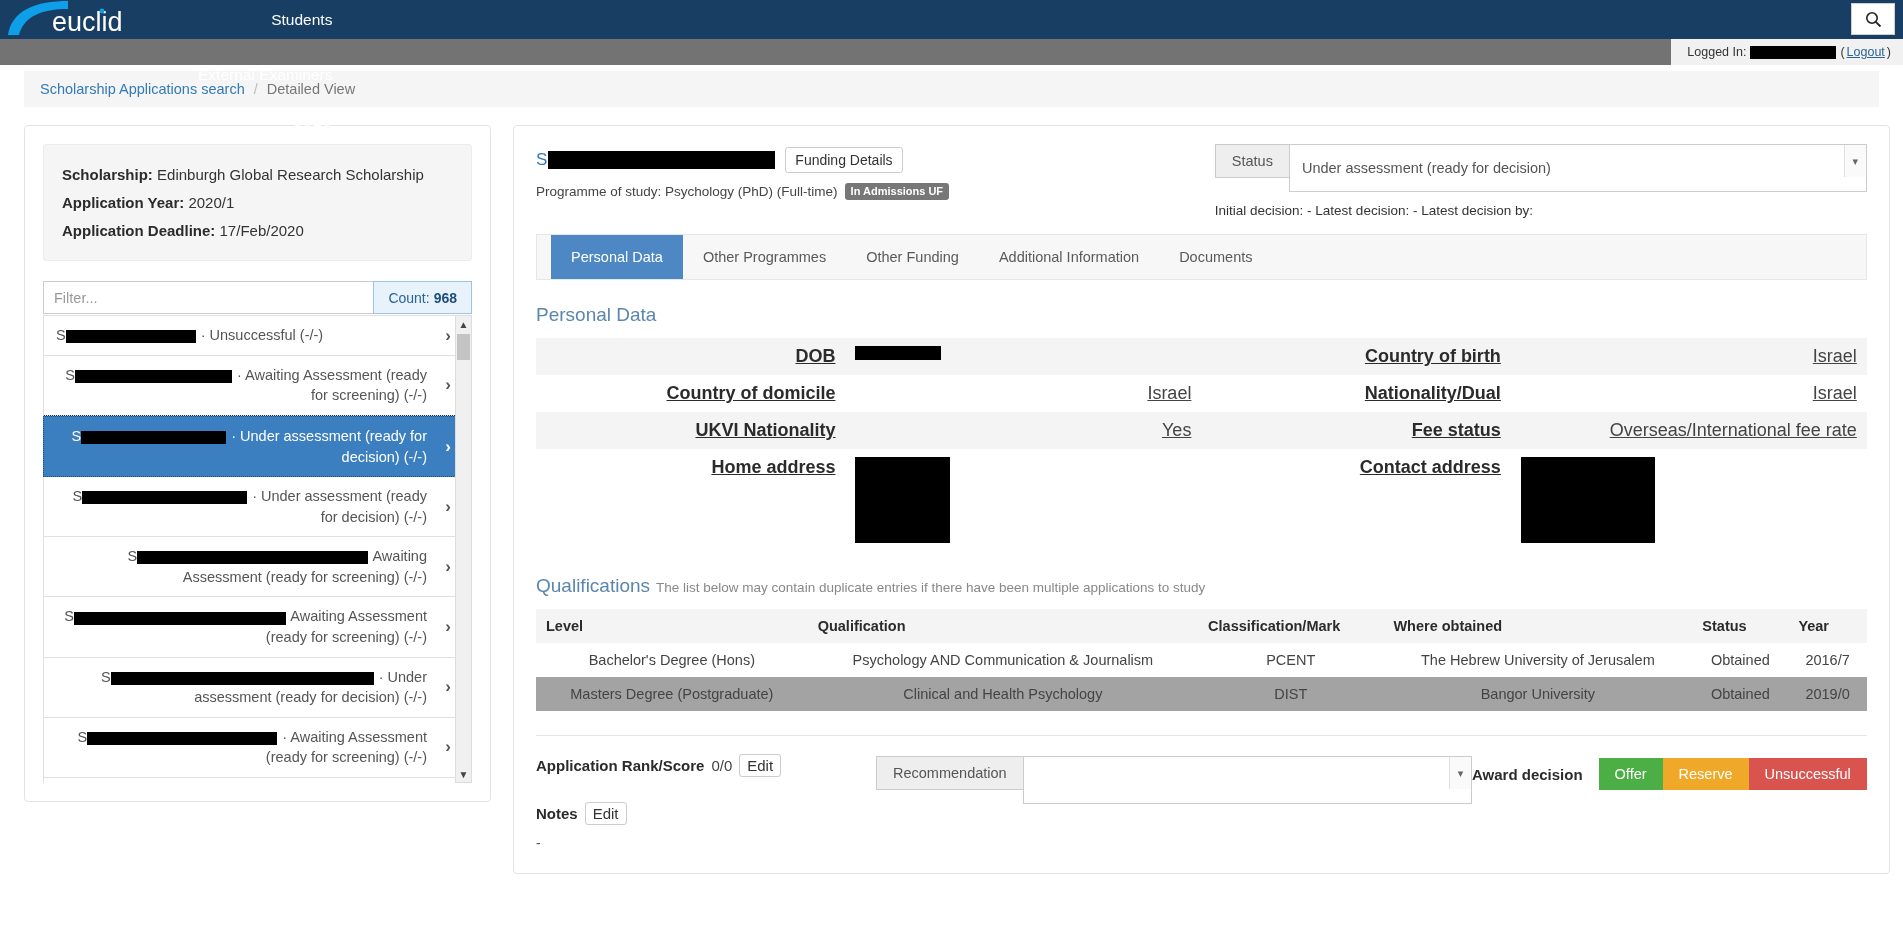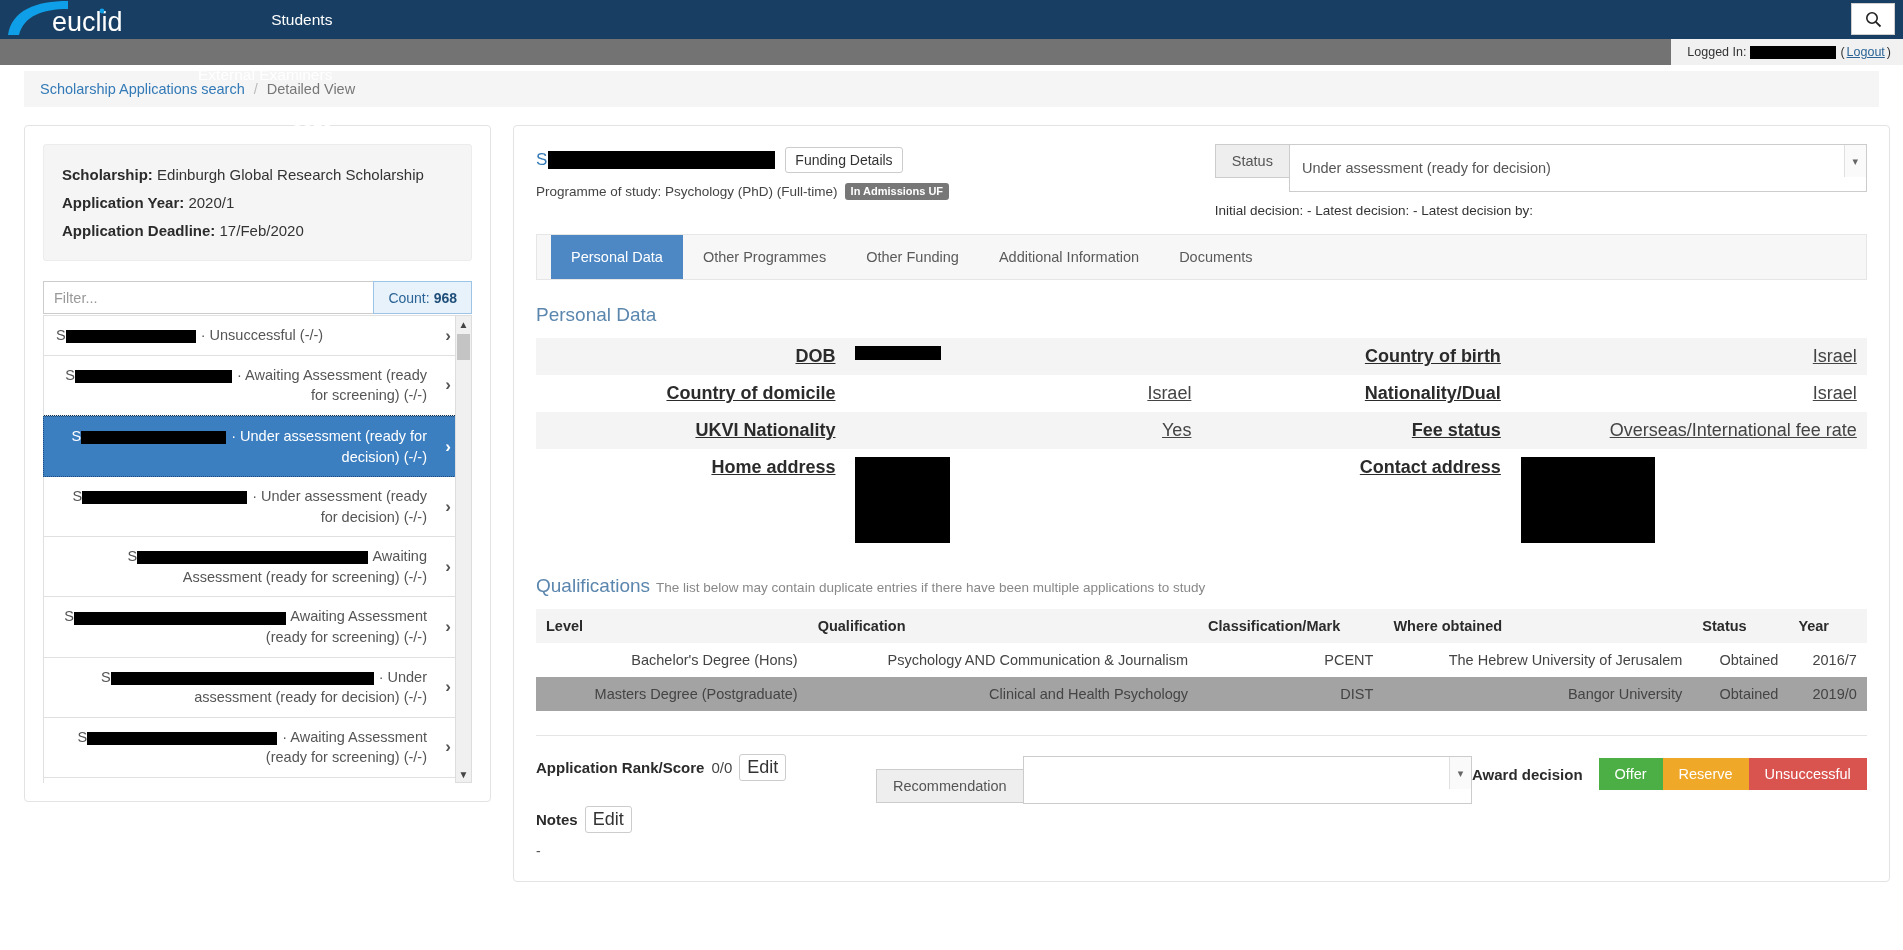--- a/index.html
+++ b/index.html
@@ -354,56 +354,56 @@
     font-size: 14.5px;
     font-weight: bold;
     color: #2b2b2b;
     text-align: left;
     padding: 9px 10px;
   }
   table.qual td {
     font-size: 14.5px;
     color: #444;
     padding: 9px 10px;
-    text-align: right;
+    text-align: center;
   }
   table.qual tr.alt td { background: #a3a3a3; }
 
   .hr { border-top: 1px solid #e5e5e5; margin: 24px 0 0 0; }
 
   .bottom-area { display: flex; align-items: flex-start; margin-top: 18px; }
   .bottom-left { width: 340px; flex: 0 0 340px; }
   .rank-line {
     font-size: 15px; color: #2b2b2b;
     display: flex; align-items: center; gap: 7px;
   }
   .rank-line b { font-weight: bold; }
   .rank-val { font-weight: normal; color: #444; }
   .btn-edit {
     border: 1px solid #ccc; background: #fff; border-radius: 3px;
-    padding: 2px 7px; font-size: 18px; color: #333; cursor: pointer;
+    padding: 2px 7px; font-size: 15px; color: #333; cursor: pointer;
     font-family: "Liberation Sans", sans-serif;
   }
   .notes-line {
     margin-top: 25px;
     font-size: 15px; color: #2b2b2b;
     display: flex; align-items: center; gap: 7px;
   }
   .notes-val { margin-top: 10px; font-size: 14px; color: #555; }
 
   .bottom-mid { width: 596px; flex: 0 0 596px; padding-top: 2px; }
   .rec-group { display: flex; }
   .rec-label {
     background: #eeeeee;
     border: 1px solid #ccc;
     border-right: none;
     padding: 0 16px;
     height: 34px;
     display: flex; align-items: center;
-    font-size: 14.5px; color: #555; margin-top: 13px;
+    font-size: 14.5px; color: #555;
   }
 
   .bottom-right { flex: 1 1 auto; display: flex; align-items: center; gap: 16px; padding-top: 4px; justify-content: flex-end; }
   .award-label { font-size: 15px; font-weight: bold; color: #2b2b2b; white-space: nowrap; }
   .award-group { display: flex; }
   .award-btn {
     padding: 8px 16px;
     font-size: 14.5px;
     color: #fff;
     border: none;

